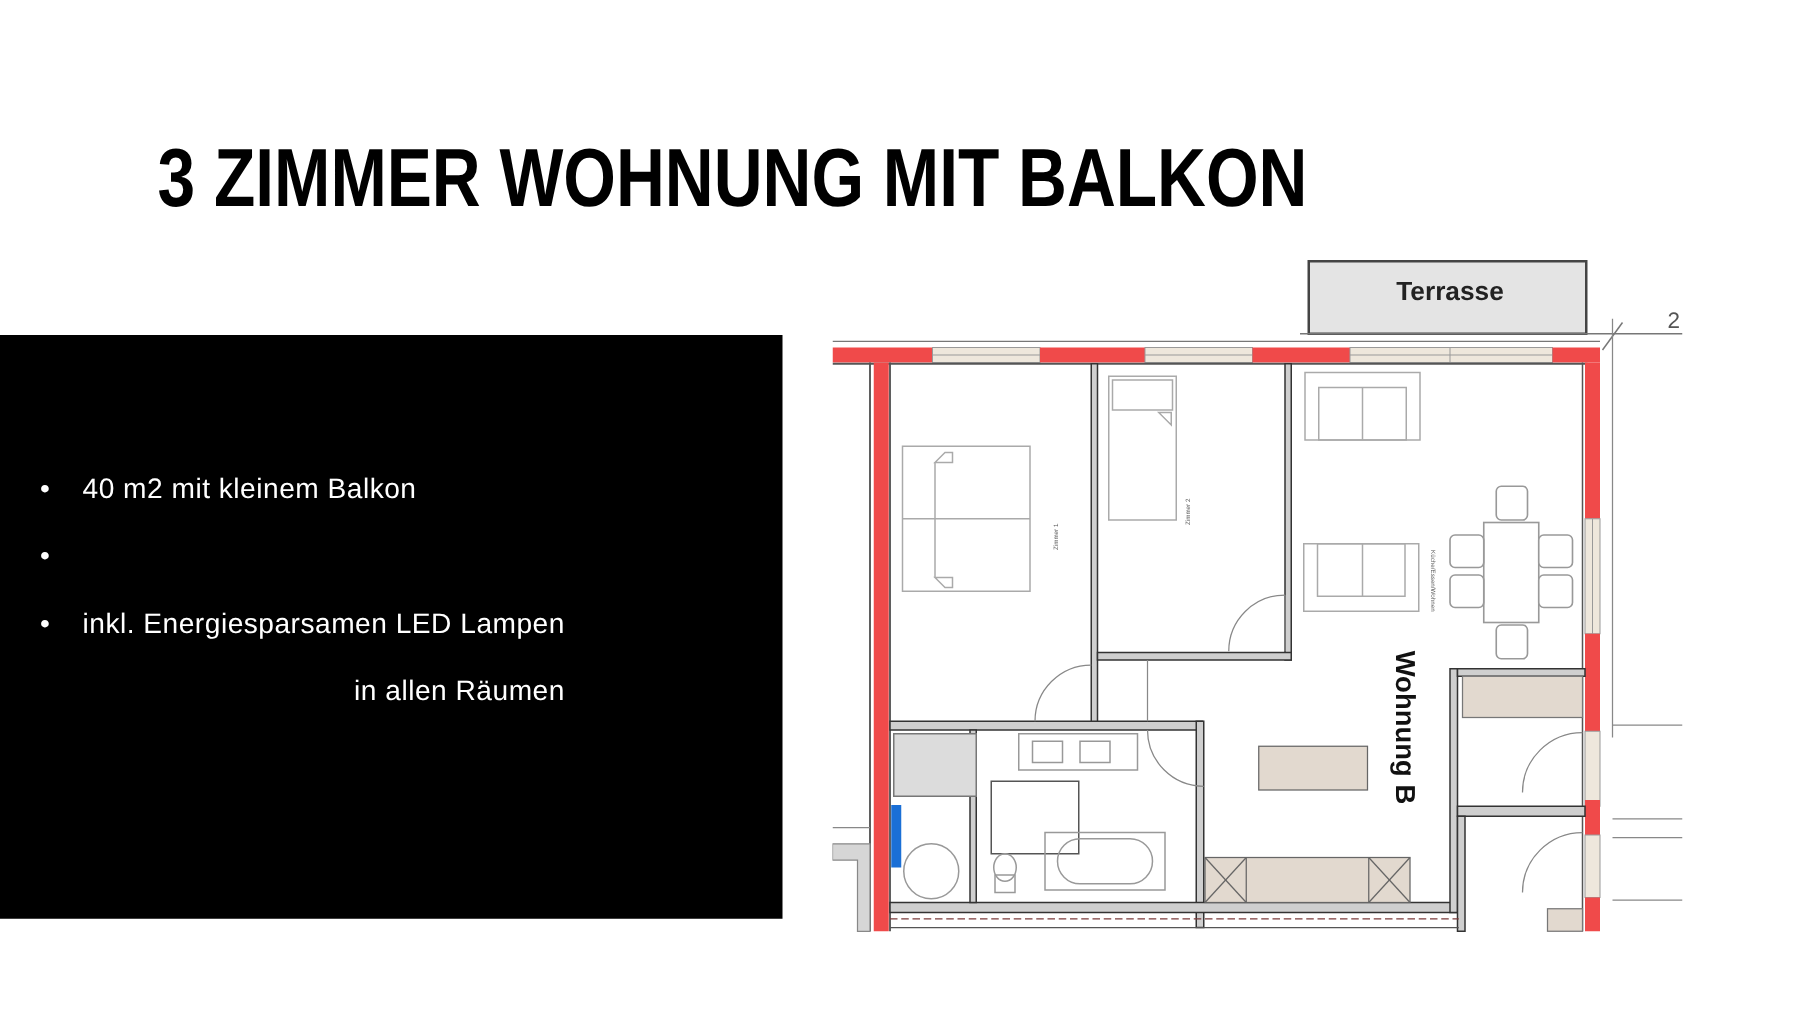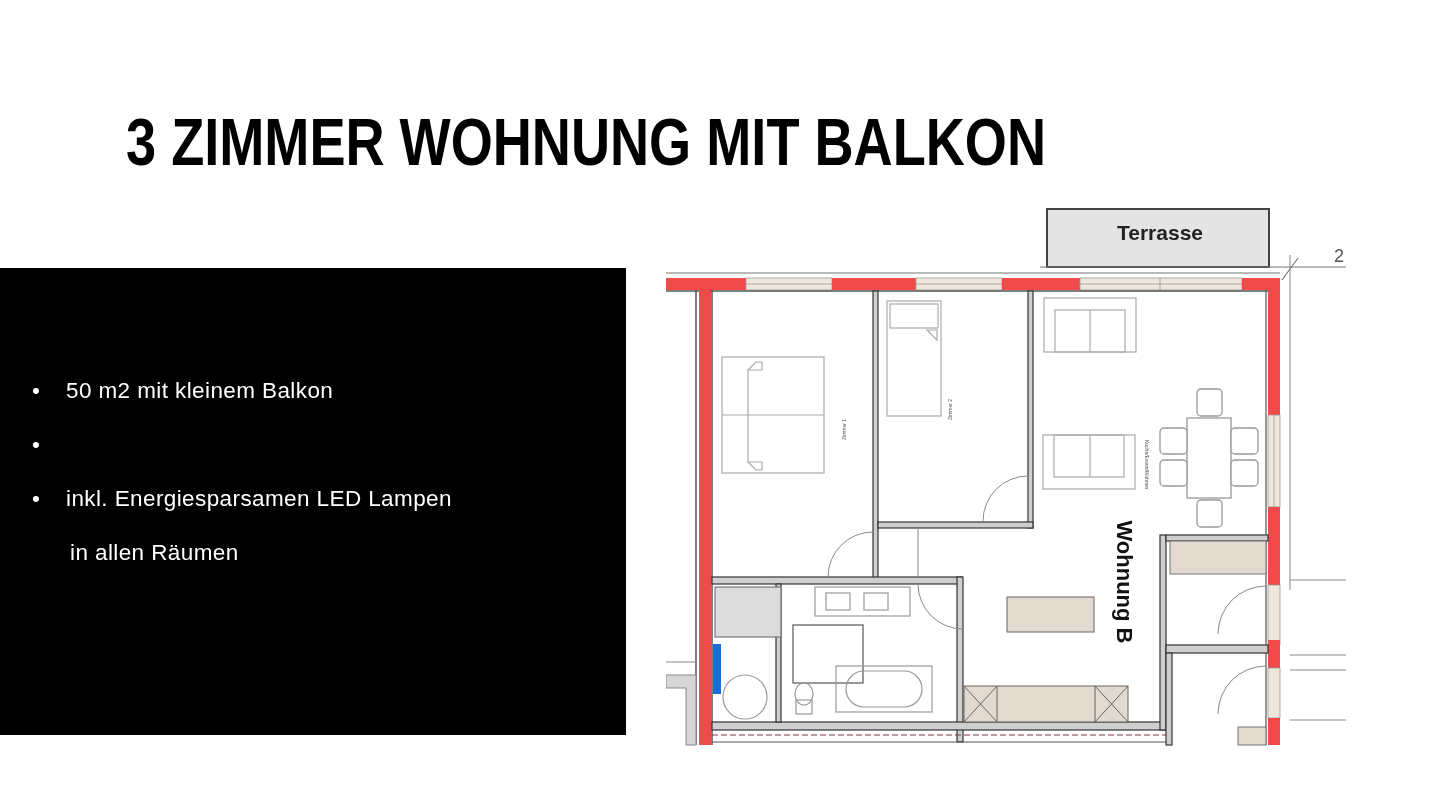--- a/index.html
+++ b/index.html
@@ -2,31 +2,31 @@
 <html><head>
 <meta charset="utf-8">
 <style>
   html, body { margin:0; padding:0; }
   body { width:1440px; height:810px; background:#ffffff; position:relative; overflow:hidden; font-family:"Liberation Sans", sans-serif; }
   .title { position:absolute; left:126px; top:104px; font-family:"Liberation Sans", sans-serif; font-weight:bold; font-size:66px; letter-spacing:0px; color:#000; line-height:76px; transform:scaleX(0.82); transform-origin:left top; white-space:nowrap; }
   .panel { position:absolute; left:0; top:268px; width:626px; height:467px; background:#000; }
   .bullets { position:absolute; left:30px; top:106px; margin:0; padding:0; list-style:none; color:#fff; font-family:"Liberation Sans", sans-serif; font-size:22.5px; letter-spacing:0.4px; }
   .bullets li { position:relative; padding-left:36px; height:54px; line-height:34px; }
   .bullets li .dot { position:absolute; left:2px; top:0; }
-  .bullets li.cont { padding-left:40px; }
+  .bullets li.cont { padding-left:40px;text-align:right; }
   .plan { position:absolute; left:666px; top:205px; width:680px; height:545px; }
 </style>
 </head>
 <body>
 
 <div class="title">3 ZIMMER WOHNUNG MIT BALKON</div>
 
 <div class="panel">
   <ul class="bullets">
-    <li><span class="dot">•</span><span>50 m2 mit kleinem Balkon</span></li>
+    <li><span class="dot">•</span><span>40 m2 mit kleinem Balkon</span></li>
     <li><span class="dot">•</span></li>
     <li><span class="dot">•</span><span>inkl. Energiesparsamen LED Lampen</span></li>
     <li class="cont"><span>in allen Räumen</span></li>
   </ul>
 </div>
 
 <svg class="plan" viewBox="666 205 680 545" xmlns="http://www.w3.org/2000/svg">
 
   <g>
     <rect x="1047" y="209" width="222" height="58" fill="#e4e4e4" stroke="#444" stroke-width="2"></rect>

